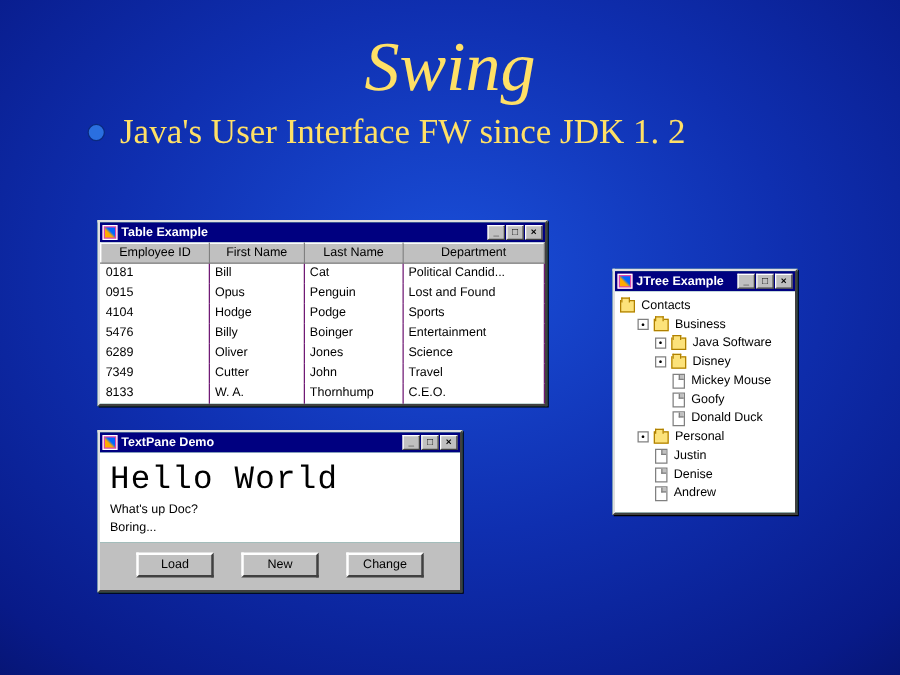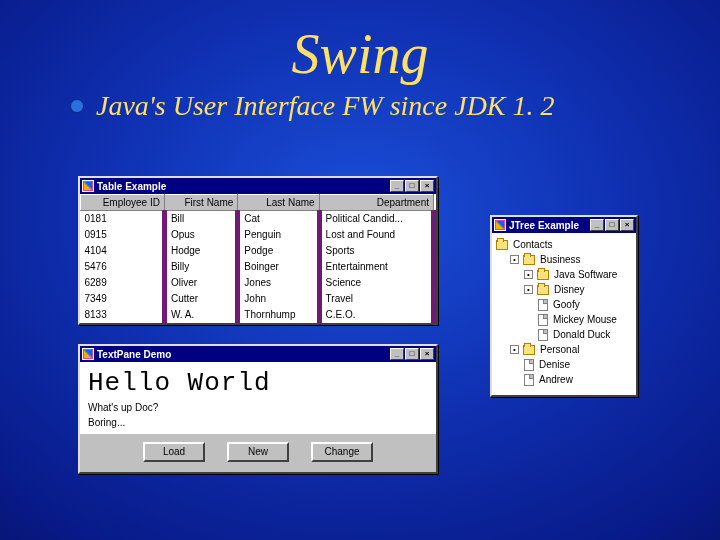--- a/index.html
+++ b/index.html
@@ -4,21 +4,21 @@
 <style>
   * { margin:0; padding:0; box-sizing:border-box; }
   body {
     width:720px; height:540px; overflow:hidden;
     background: radial-gradient(ellipse 900px 700px at 50% 40%, #1a4fd9 0%, #0f2fb0 30%, #081a88 55%, #020740 80%, #010320 100%);
     font-family: "Comic Sans MS", cursive;
     color:#ffe066;
     position:relative;
   }
   .title { position:absolute; top:22px; left:0; right:0; text-align:center; font-size:56px; font-style:italic; }
-  .bullet-line { position:absolute; top:90px; left:70px; display:flex; align-items:center; gap:12px; font-size:28px;font-style:italic; }
+  .bullet-line { position:absolute; top:90px; left:70px; display:flex; align-items:center; gap:12px; font-size:28px; }
   .bullet-dot { width:14px; height:14px; border-radius:50%; background:#2a6fe0; border:1px solid #0a2a80; }
 
   
   .win {
     position:absolute;
     background:#0f766e;
     border:2px solid; border-color:#dfdfdf #404040 #404040 #dfdfdf;
     font-family:"MS Sans Serif","Tahoma",sans-serif;
     font-size:10px; color:#000;
     box-shadow: 1px 1px 0 #000;
@@ -29,26 +29,26 @@
     font-weight:bold; font-size:10px;
   }
   .titlebar .sysicon { width:12px; height:12px; background:#d4a; margin-right:3px; border:1px solid #fff; position:relative; }
   .titlebar .sysicon:after{content:"";position:absolute;inset:1px;background:linear-gradient(45deg,#fa0 40%,#06f 60%);}
   .titlebar .spacer { flex:1; }
   .winbtn { width:14px; height:12px; background:#c0c0c0; border:1px solid; border-color:#fff #404040 #404040 #fff; margin-left:1px; font-size:8px; line-height:10px; text-align:center; color:#000;}
 
   
   .tablewin { top:176px; left:78px; width:360px; }
   .tbl { width:100%; border-collapse:collapse; background:#fff; }
-  .tbl th { background:#c0c0c0; border:1px solid; border-color:#fff #808080 #808080 #fff; font-weight:normal; padding:2px 4px; font-size:10px; text-align:right;}
-  .tbl td { border-right:5px solid #701a75; padding:1px 4px; font-size:10px; white-space:nowrap; overflow:hidden;}
+  .tbl th { background:#c0c0c0; border:1px solid; border-color:#fff #808080 #808080 #fff; font-weight:normal; padding:2px 4px; font-size:10px; text-align:center;}
+  .tbl td { border-right:1px solid #701a75; padding:1px 4px; font-size:10px; white-space:nowrap; overflow:hidden;}
   .tbl tr { height:16px; }
 
   
-  .textwin { top:344px; left:78px; width:360px; }
+  .textwin { top:344px; left:78px; width:292px; }
   .textbody { background:#fff; padding:6px 8px; }
   .bigtext { font-family:"Courier New",monospace; font-size:26px; letter-spacing:1px; }
   .smalltext { font-size:10px; margin-top:4px; }
   .btnrow { display:flex; justify-content:center; gap:22px; padding:8px 0 10px; background:#c0c0c0;}
   .btn95 { width:62px; height:20px; background:#c0c0c0; border:2px solid; border-color:#fff #404040 #404040 #fff; font-size:10px; text-align:center; line-height:16px;}
 
   
   .treewin { top:215px; left:490px; width:148px; }
   .treebody { background:#fff; padding:4px 4px 8px 4px; line-height:15px; font-size:10px;}
   .treerow { display:flex; align-items:center; gap:2px; white-space:nowrap;}
@@ -179,37 +179,41 @@
           <span class="folder"></span>
           <span>Java Software</span>
         </div>
         <div class="treerow ind3">
           <span class="handle">•</span>
           <span class="folder"></span>
           <span>Disney</span>
         </div>
         <div class="treerow ind4">
           <span class="leaf"></span>
+          <span>Mickey Mouse</span>
+        </div>
+        <div class="treerow ind4">
+          <span class="leaf"></span>
           <span>Goofy</span>
         </div>
         <div class="treerow ind4">
           <span class="leaf"></span>
-          <span>Mickey Mouse</span>
-        </div>
-        <div class="treerow ind4">
-          <span class="leaf"></span>
           <span>Donald Duck</span>
         </div>
         <div class="treerow ind2">
           <span class="handle">•</span>
           <span class="folder"></span>
           <span>Personal</span>
         </div>
         <div class="treerow ind3">
           <span class="leaf"></span>
+          <span>Justin</span>
+        </div>
+        <div class="treerow ind3">
+          <span class="leaf"></span>
           <span>Denise</span>
         </div>
         <div class="treerow ind3">
           <span class="leaf"></span>
           <span>Andrew</span>
         </div>
       </div>
   </div>
 </div>
 

